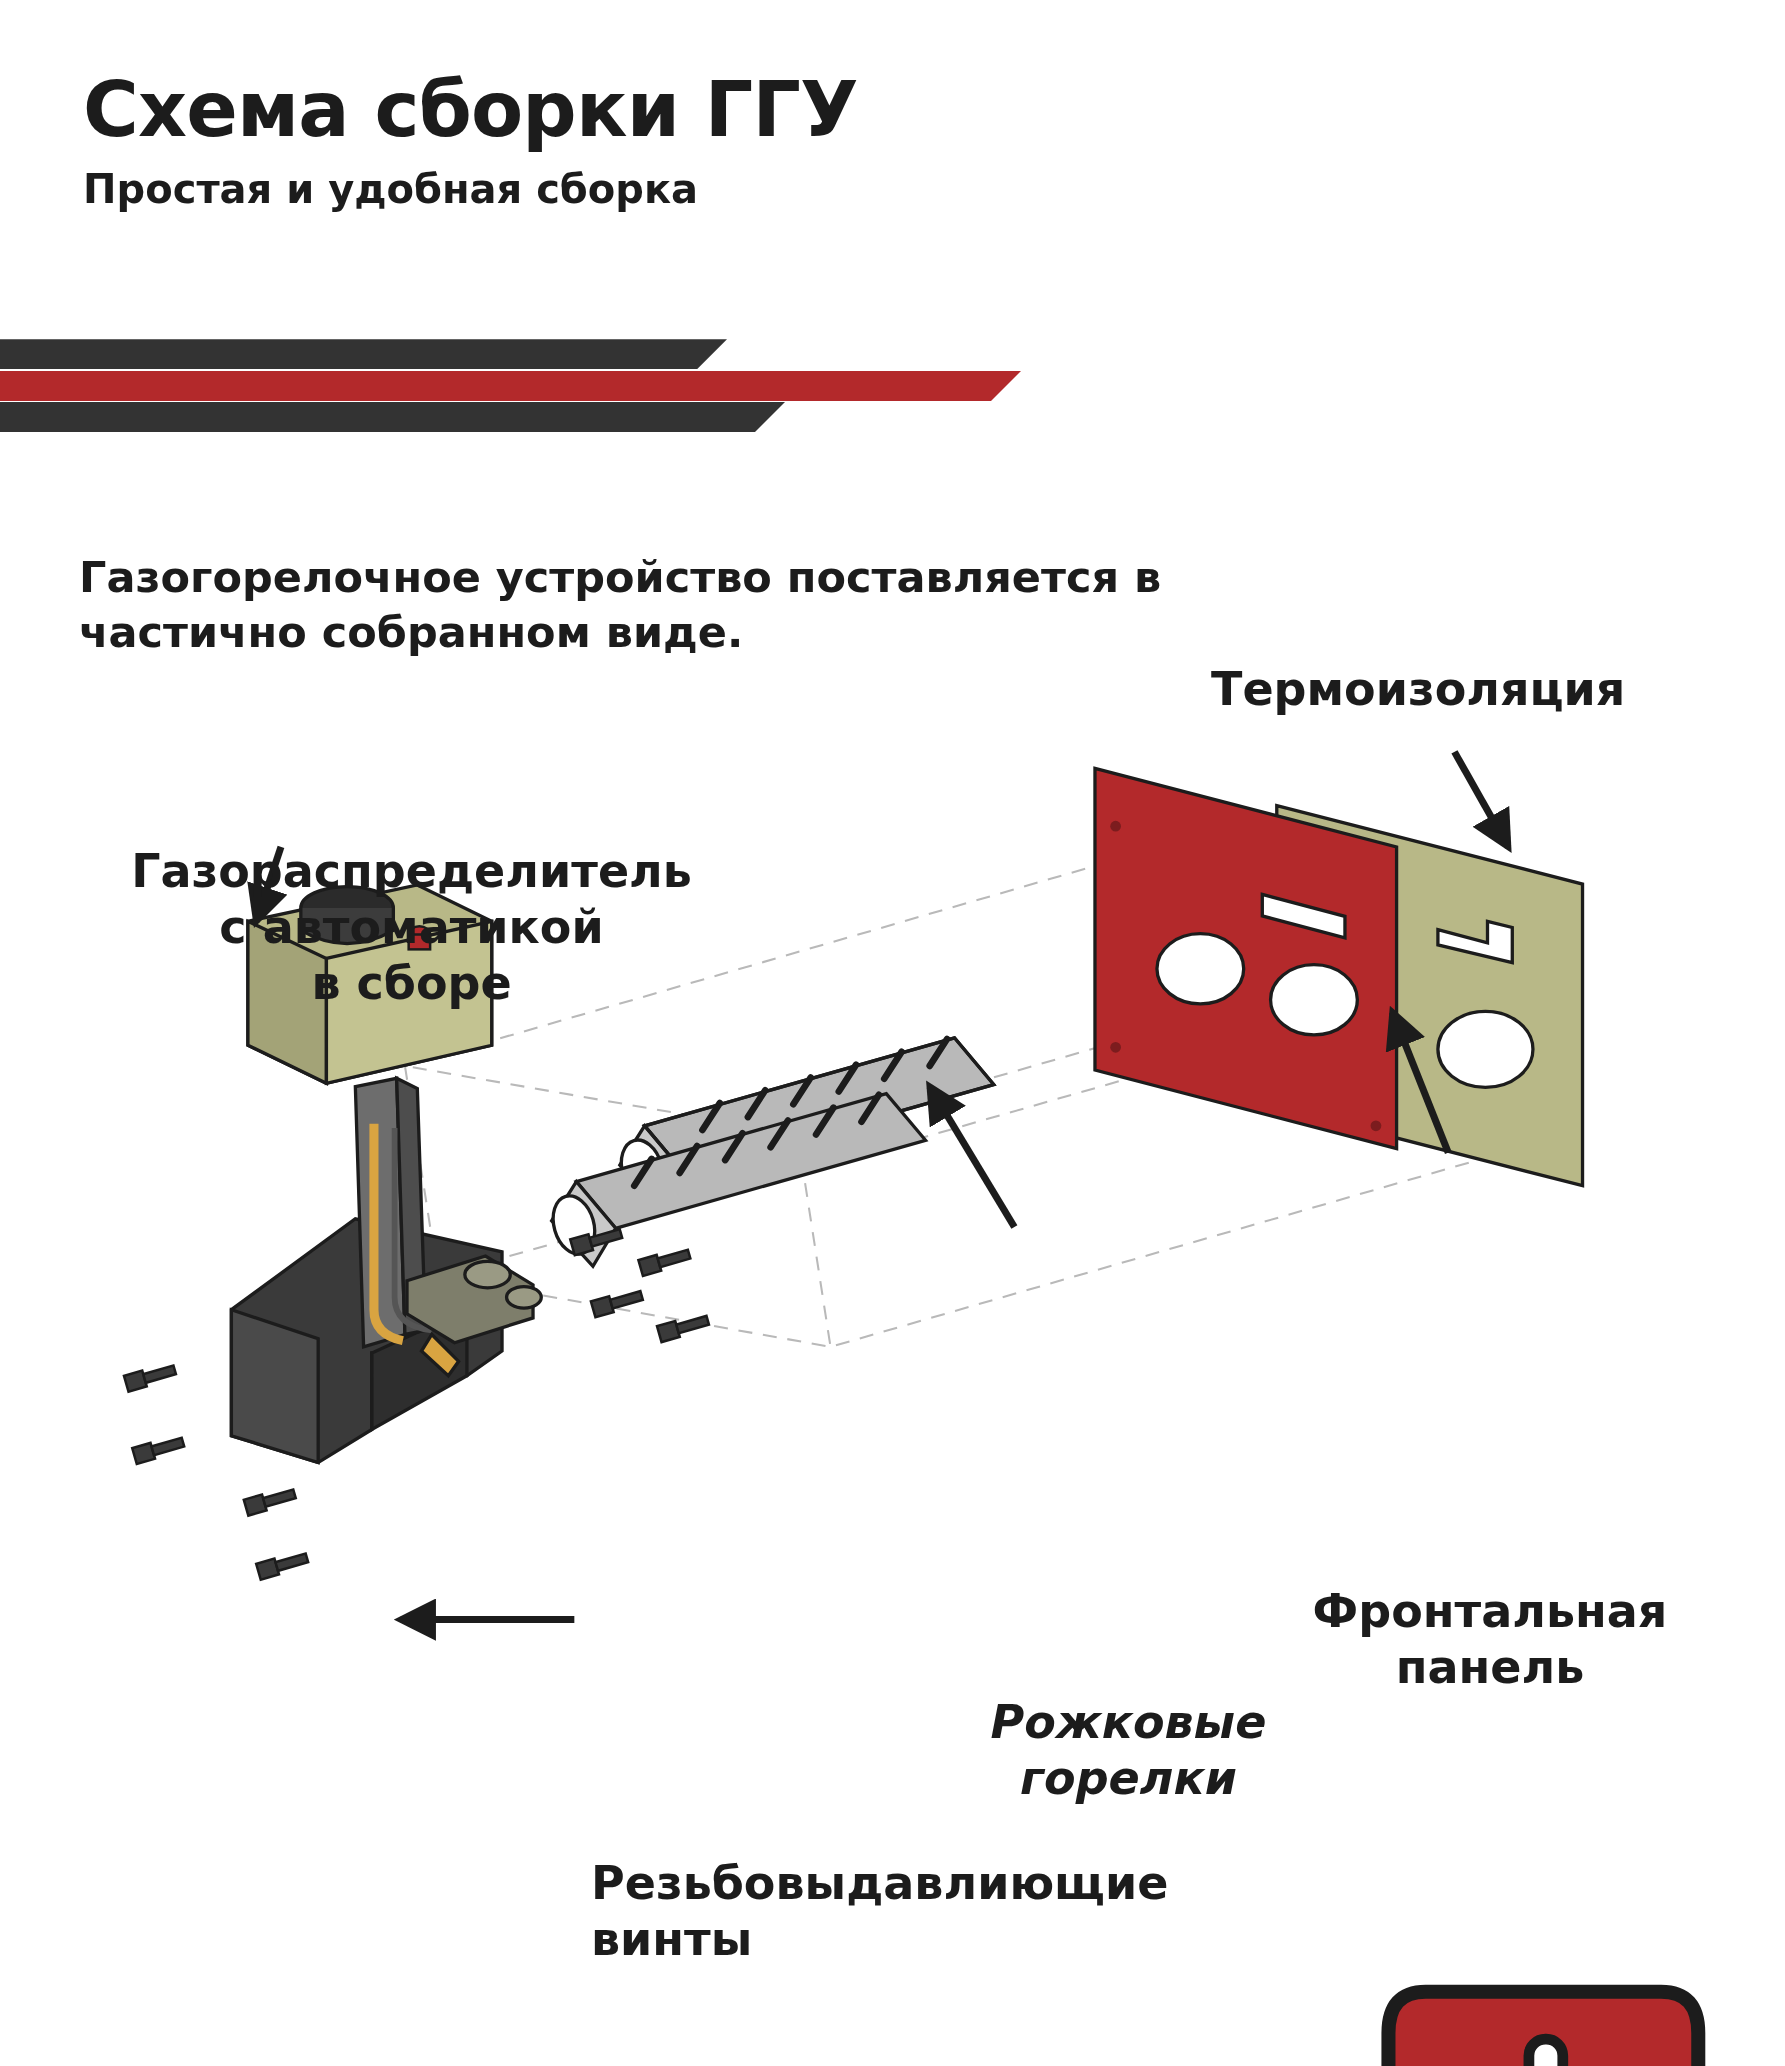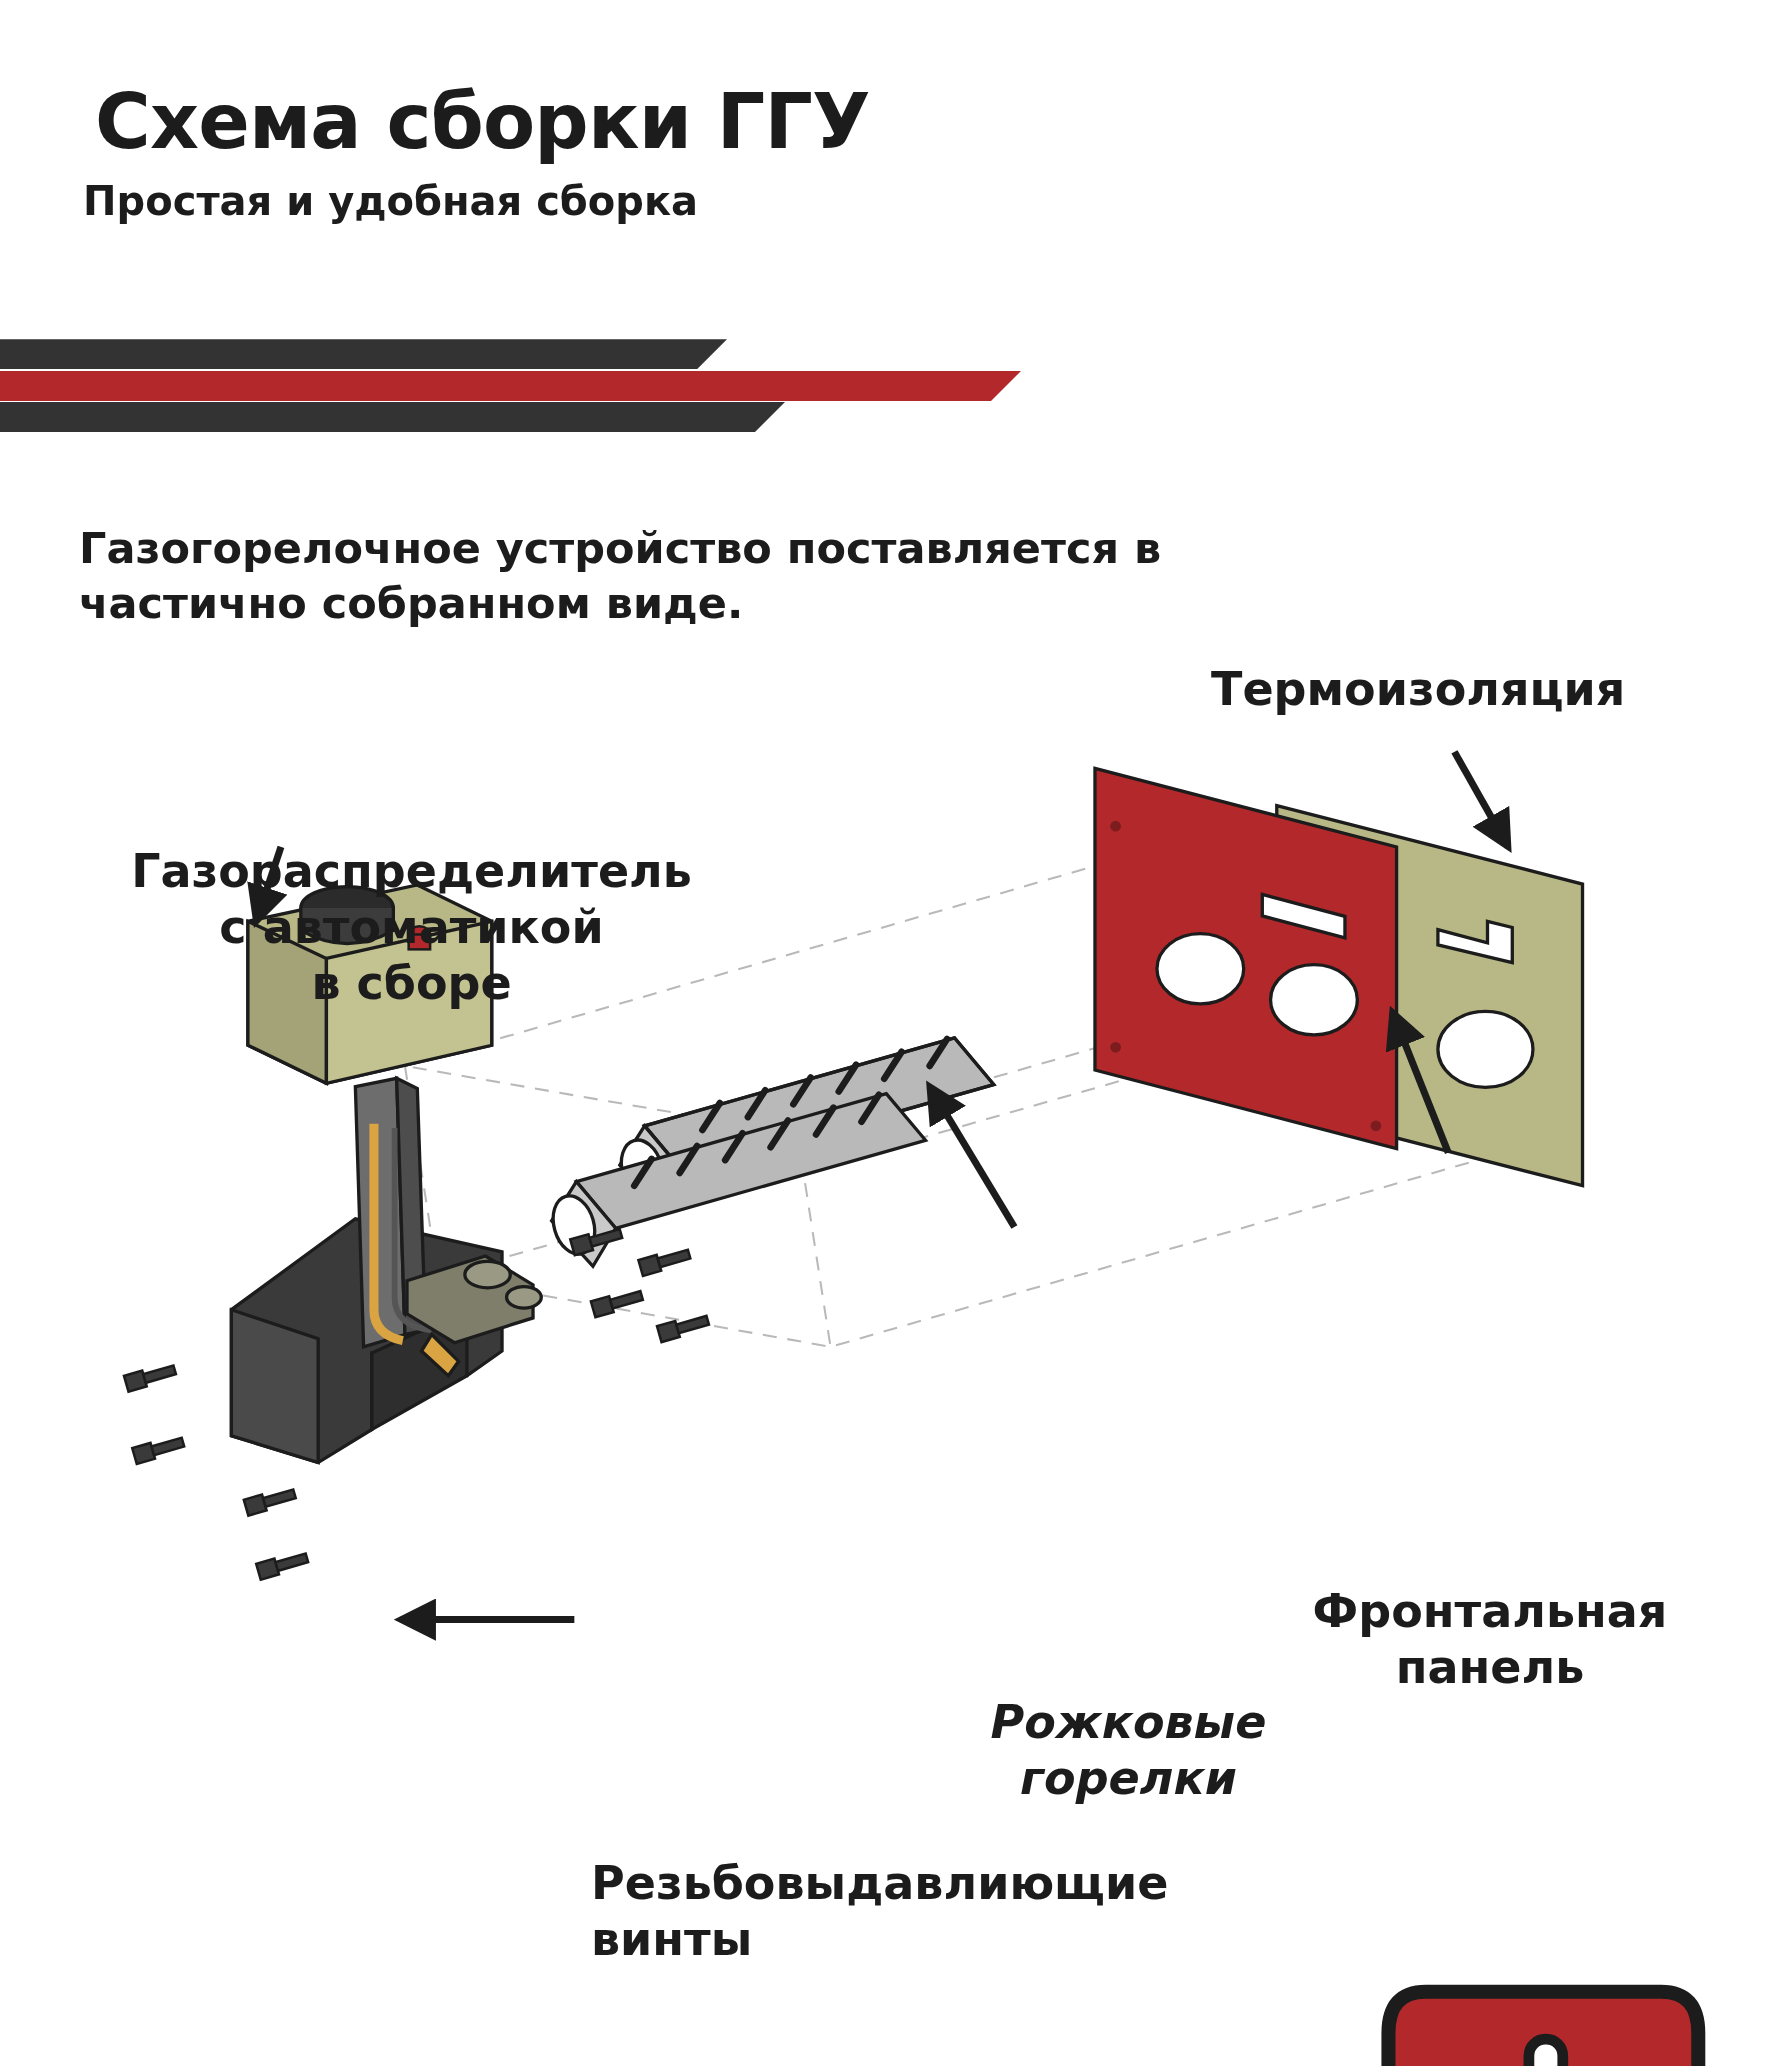--- a/index.html
+++ b/index.html
@@ -28,21 +28,21 @@
     left: 79px;
     top: 66px;
     width: 1570px;
   }
   .title {
     font-size: 76px;
     font-weight: 700;
     letter-spacing: -0.8px;
     line-height: 1.05;
     color: #1c1c1c;
-    margin: 16px;
+    margin: 4px;
   }
   .subtitle {
     font-size: 40px;
     font-weight: 700;
     line-height: 1.1;
     color: #1c1c1c;
     margin: 17.4px 0 0 4.1px;
   }
 
   
@@ -77,20 +77,21 @@
     clip-path: polygon(0 0, 100% 0, calc(100% - 30px) 100%, 0 100%);
   }
 
   
   .para {
     position: absolute;
     font-weight: 700;
     color: #1c1c1c;
     line-height: 1.28;
     white-space: pre-line;
+    margin-top: 29px;
   }
   .intro {
     left: 79px;
     top: 521px;
     width: 1446px;
     font-size: 43px;
   }
 
   
   .diagram {

